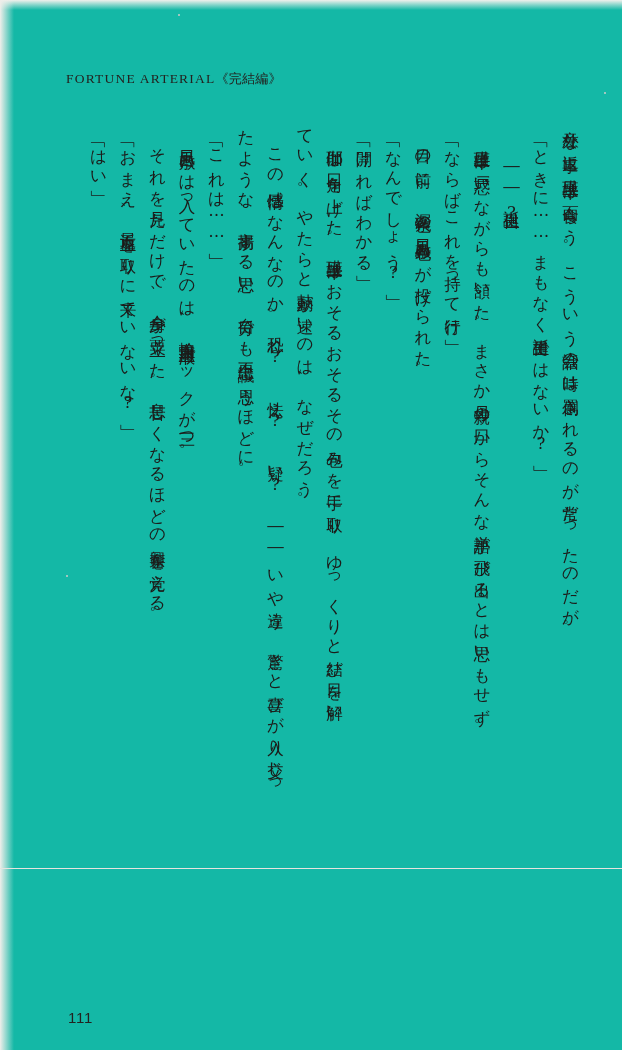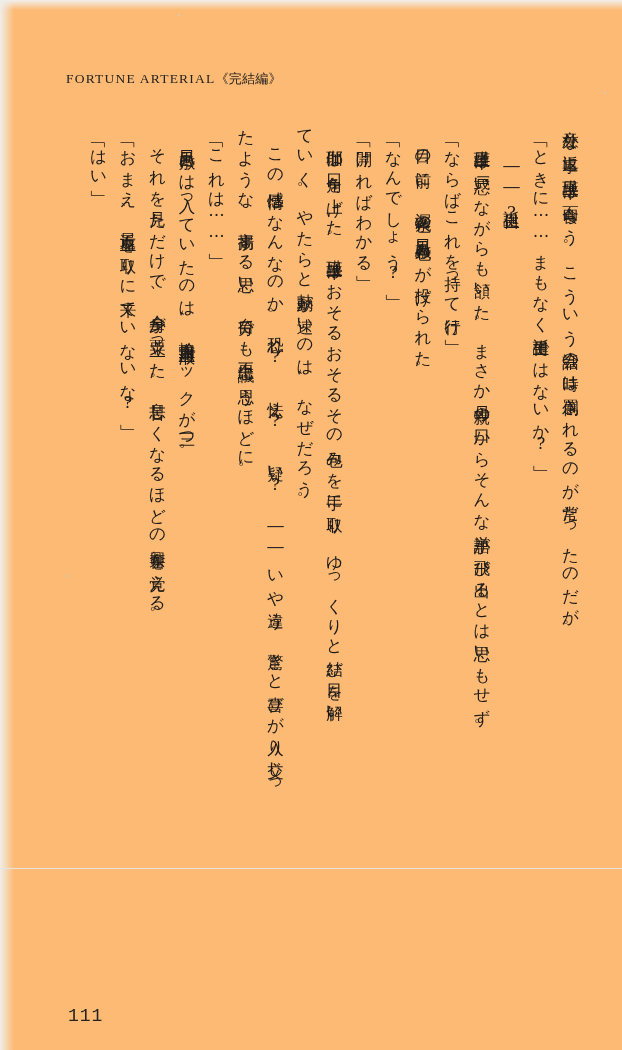--- a/index.html
+++ b/index.html
@@ -11,21 +11,21 @@
     height: 1050px;
     background: #ffffff;
     font-family: "Liberation Serif", serif;
     color: #1a1a1a;
     overflow: hidden;
     position: relative;
   }
   .page {
     position: absolute;
     inset: 0;
-    background: #fdba74;
+    background: #14b8a6;
   }
   
   .scan-left-edge {
     position: absolute;
     left: 0; top: 0; bottom: 0;
     width: 14px;
     background: linear-gradient(to right, #efeeea, rgba(253,253,251,0));
     pointer-events: none;
   }
   .scan-top-edge {
@@ -94,22 +94,22 @@
     width: 29.5px;
     color: #1c1b19;
     white-space: pre;
     overflow: visible;
   }
 
   .page-number {
     position: absolute;
     left: 68px;
     bottom: 24px;
-    font-family: Liberation Mono, monospace;
-    font-size: 18px;
+    font-family: Liberation Sans, sans-serif;
+    font-size: 15px;
     letter-spacing: 0.05em;
     color: #23221f;
   }
 </style>
 </head>
 <body>
 
 <div class="page">
   <div class="scan-top-edge"></div>
   <div class="scan-left-edge"></div>

